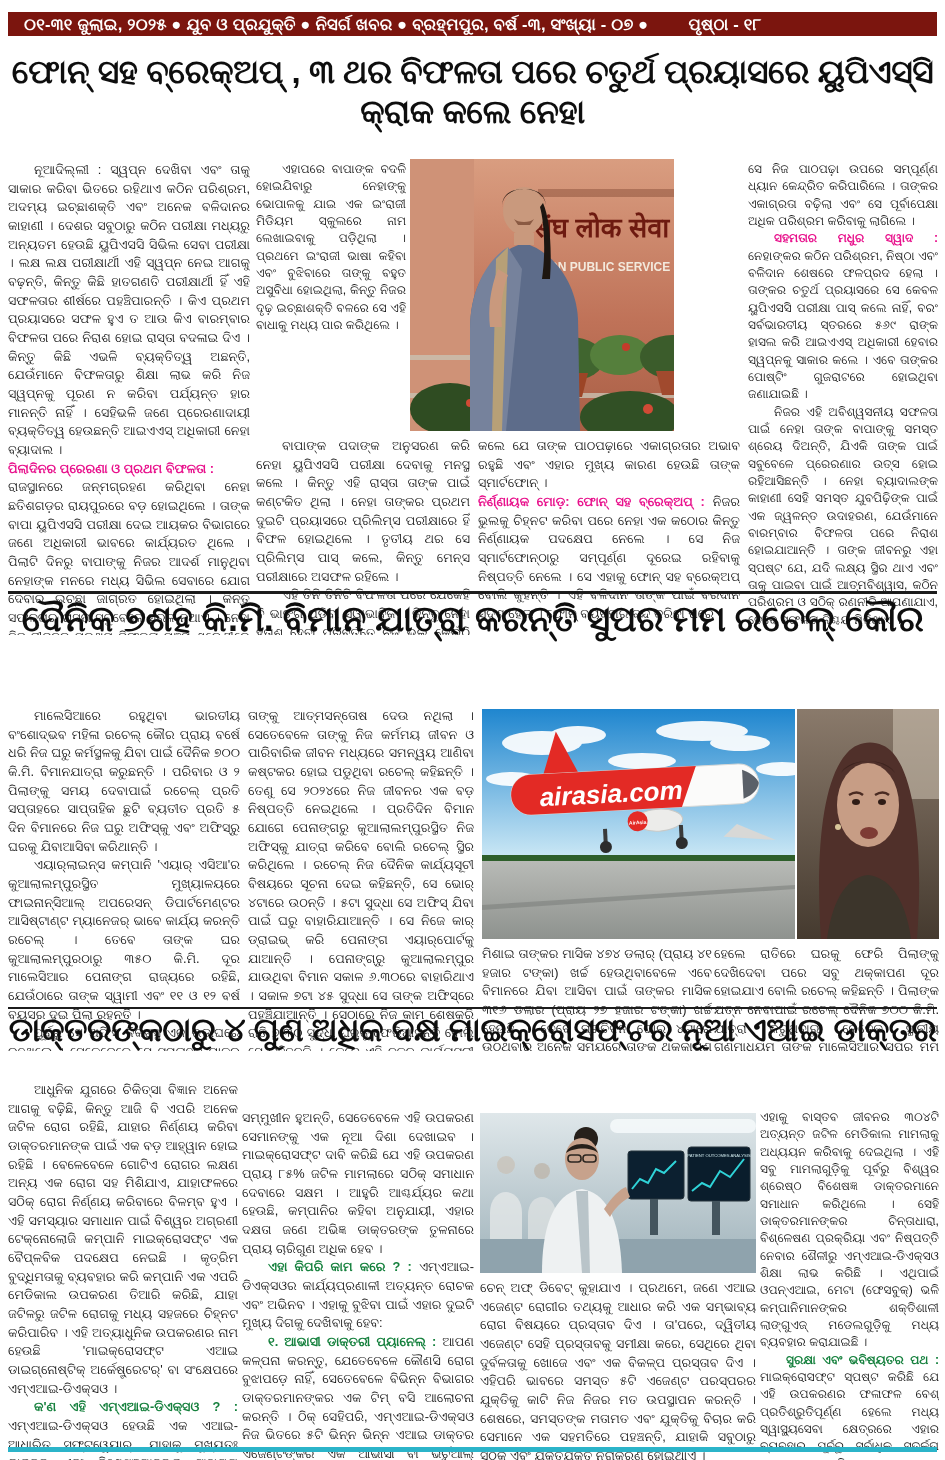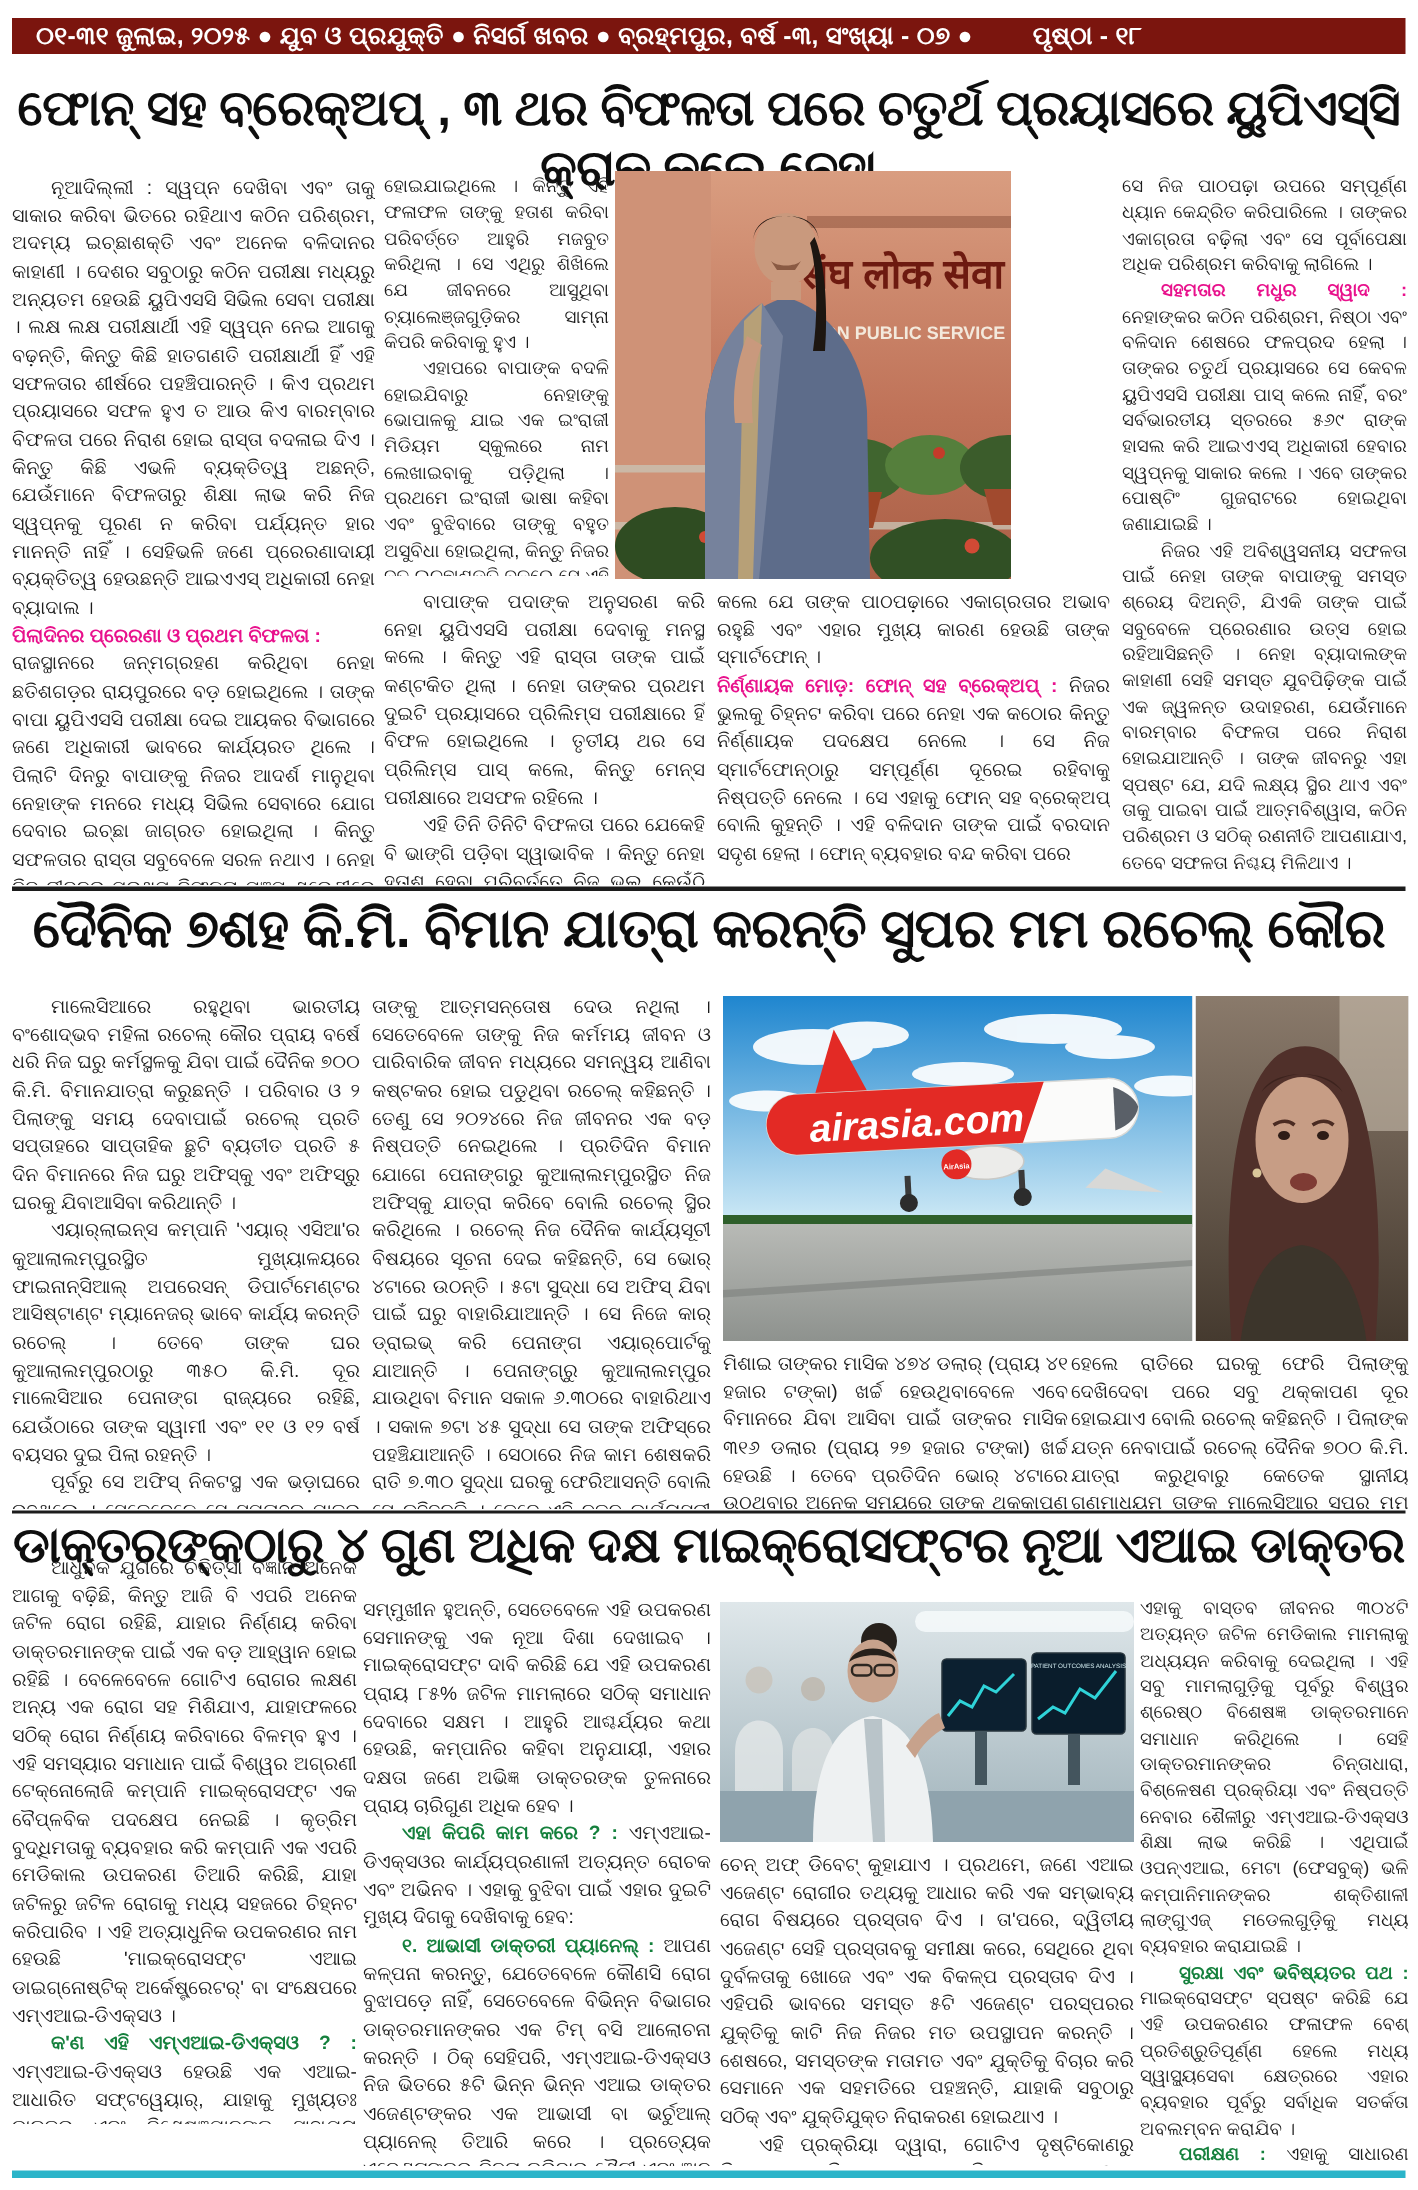--- a/index.html
+++ b/index.html
@@ -1,18 +1,18 @@
 <!DOCTYPE html>
 <html style="--maroon: #7b150e; --pink: #e8118c; --teal: #2bb4c9; --rule: #1c1c1c;"><head>
 <meta charset="utf-8">
 <style>
   html,body{margin:0;padding:0;background:#ffffff;}
   .page{position:relative;width:945px;height:1460px;background:#fff;overflow:hidden;
         font-family:"Liberation Sans","DejaVu Sans",sans-serif;}
-  .abs{position:absolute;}
+  .abs{position:absolute;margin-top:45px;}
   .topbar{position:absolute;left:8px;top:12px;width:929px;height:24px;
           background:var(--maroon,#7b150e);color:#fff;display:flex;align-items:center;
           font-size:16.5px;font-weight:bold;letter-spacing:.2px;}
   .topbar .lead{padding-left:16px;white-space:nowrap;}
   .topbar .pageno{margin-left:40px;white-space:nowrap;}
   .hl{position:absolute;margin:0;text-align:center;font-weight:bold;color:#0e0e0e;
       letter-spacing:-.5px;line-height:1.2;}
   .hl1{left:8px;top:52px;width:929px;font-size:33px;}
   .hl2{left:8px;top:597px;width:929px;font-size:36px;}
   .hl3{left:8px;top:1010px;width:929px;font-size:33px;}
@@ -39,21 +39,20 @@
 
   <h1 class="hl hl1">ଫୋନ୍ ସହ ବ୍ରେକ୍ଅପ୍ , ୩ ଥର ବିଫଳତା ପରେ ଚତୁର୍ଥ ପ୍ରୟାସରେ ୟୁପିଏସ୍‌ସି କ୍ରାକ କଲେ ନେହା</h1>
 
   <div class="abs colblk" style="left:8px;top:116px;width:242px;height:474px">
       <p><span>ନୂଆଦିଲ୍ଲୀ : ସ୍ୱପ୍ନ ଦେଖିବା ଏବଂ ତାକୁ ସାକାର କରିବା ଭିତରେ ରହିଥାଏ କଠିନ ପରିଶ୍ରମ, ଅଦମ୍ୟ ଇଚ୍ଛାଶକ୍ତି ଏବଂ ଅନେକ ବଳିଦାନର କାହାଣୀ । ଦେଶର ସବୁଠାରୁ କଠିନ ପରୀକ୍ଷା ମଧ୍ୟରୁ ଅନ୍ୟତମ ହେଉଛି ୟୁପିଏସସି ସିଭିଲ ସେବା ପରୀକ୍ଷା । ଲକ୍ଷ ଲକ୍ଷ ପରୀକ୍ଷାର୍ଥୀ ଏହି ସ୍ୱପ୍ନ ନେଇ ଆଗକୁ ବଢ଼ନ୍ତି, କିନ୍ତୁ କିଛି ହାତଗଣତି ପରୀକ୍ଷାର୍ଥୀ ହିଁ ଏହି ସଫଳତାର ଶୀର୍ଷରେ ପହଞ୍ଚିପାରନ୍ତି । କିଏ ପ୍ରଥମ ପ୍ରୟାସରେ ସଫଳ ହୁଏ ତ ଆଉ କିଏ ବାରମ୍ବାର ବିଫଳତା ପରେ ନିରାଶ ହୋଇ ରାସ୍ତା ବଦଳାଇ ଦିଏ । କିନ୍ତୁ କିଛି ଏଭଳି ବ୍ୟକ୍ତିତ୍ୱ ଅଛନ୍ତି, ଯେଉଁମାନେ ବିଫଳତାରୁ ଶିକ୍ଷା ଲାଭ କରି ନିଜ ସ୍ୱପ୍ନକୁ ପୂରଣ ନ କରିବା ପର୍ଯ୍ୟନ୍ତ ହାର ମାନନ୍ତି ନାହିଁ । ସେହିଭଳି ଜଣେ ପ୍ରେରଣାଦାୟୀ ବ୍ୟକ୍ତିତ୍ୱ ହେଉଛନ୍ତି ଆଇଏଏସ୍ ଅଧିକାରୀ ନେହା ବ୍ୟାଦାଲ ।</span></p>
       <p class="noind"><span class="subhead">ପିଲାଦିନର ପ୍ରେରଣା ଓ ପ୍ରଥମ ବିଫଳତା :</span></p>
       <p class="noind"><span>ରାଜସ୍ଥାନରେ ଜନ୍ମଗ୍ରହଣ କରିଥିବା ନେହା ଛତିଶଗଡ଼ର ରାୟପୁରରେ ବଡ଼ ହୋଇଥିଲେ । ତାଙ୍କ ବାପା ୟୁପିଏସସି ପରୀକ୍ଷା ଦେଇ ଆୟକର ବିଭାଗରେ ଜଣେ ଅଧିକାରୀ ଭାବରେ କାର୍ଯ୍ୟରତ ଥିଲେ । ପିଲାଟି ଦିନରୁ ବାପାଙ୍କୁ ନିଜର ଆଦର୍ଶ ମାନୁଥିବା ନେହାଙ୍କ ମନରେ ମଧ୍ୟ ସିଭିଲ ସେବାରେ ଯୋଗ ଦେବାର ଇଚ୍ଛା ଜାଗ୍ରତ ହୋଇଥିଲା । କିନ୍ତୁ ସଫଳତାର ରାସ୍ତା ସବୁବେଳେ ସରଳ ନଥାଏ । ନେହା ନିଜ ଜୀବନର ପ୍ରଥମ ବିଫଳତା ପଞ୍ଚମ ଶ୍ରେଣୀରେ ଦେଖିଥିଲେ, ଯେତେବେଳେ ସେ ଫେଲ୍</span></p>
     </div>
 
   <div class="abs colblk small" style="left:256px;top:116px;width:150px;height:268px">
-      <p class="noind"><span>ହୋଇଯାଇଥିଲେ । କିନ୍ତୁ ଏହି ଫଳାଫଳ ତାଙ୍କୁ ହତାଶ କରିବା ପରିବର୍ତ୍ତେ ଆହୁରି ମଜବୁତ କରିଥିଲା । ସେ ଏଥିରୁ ଶିଖିଲେ ଯେ ଜୀବନରେ ଆସୁଥିବା ଚ୍ୟାଲେଞ୍ଜଗୁଡ଼ିକର ସାମ୍ନା କିପରି କରିବାକୁ ହୁଏ ।</span></p>
       <p><span>ଏହାପରେ ବାପାଙ୍କ ବଦଳି ହୋଇଯିବାରୁ ନେହାଙ୍କୁ ଭୋପାଳକୁ ଯାଇ ଏକ ଇଂରାଜୀ ମିଡିୟମ ସ୍କୁଲରେ ନାମ ଲେଖାଇବାକୁ ପଡ଼ିଥିଲା । ପ୍ରଥମେ ଇଂରାଜୀ ଭାଷା କହିବା ଏବଂ ବୁଝିବାରେ ତାଙ୍କୁ ବହୁତ ଅସୁବିଧା ହୋଇଥିଲା, କିନ୍ତୁ ନିଜର ଦୃଢ଼ ଇଚ୍ଛାଶକ୍ତି ବଳରେ ସେ ଏହି ବାଧାକୁ ମଧ୍ୟ ପାର କରିଥିଲେ ।</span></p>
     </div>
 
   <div class="abs photo" style="left:410px;top:114px;width:264px;height:272px">
     <svg width="332" height="272" viewBox="0 0 332 272" preserveAspectRatio="none">
       <defs>
         <linearGradient id="wallg" x1="0" y1="0" x2="0" y2="1">
           <stop offset="0" stop-color="#d99d80"></stop>
             <stop offset="0.6" stop-color="#bf7258"></stop>
             <stop offset="1" stop-color="#a95f46"></stop>

